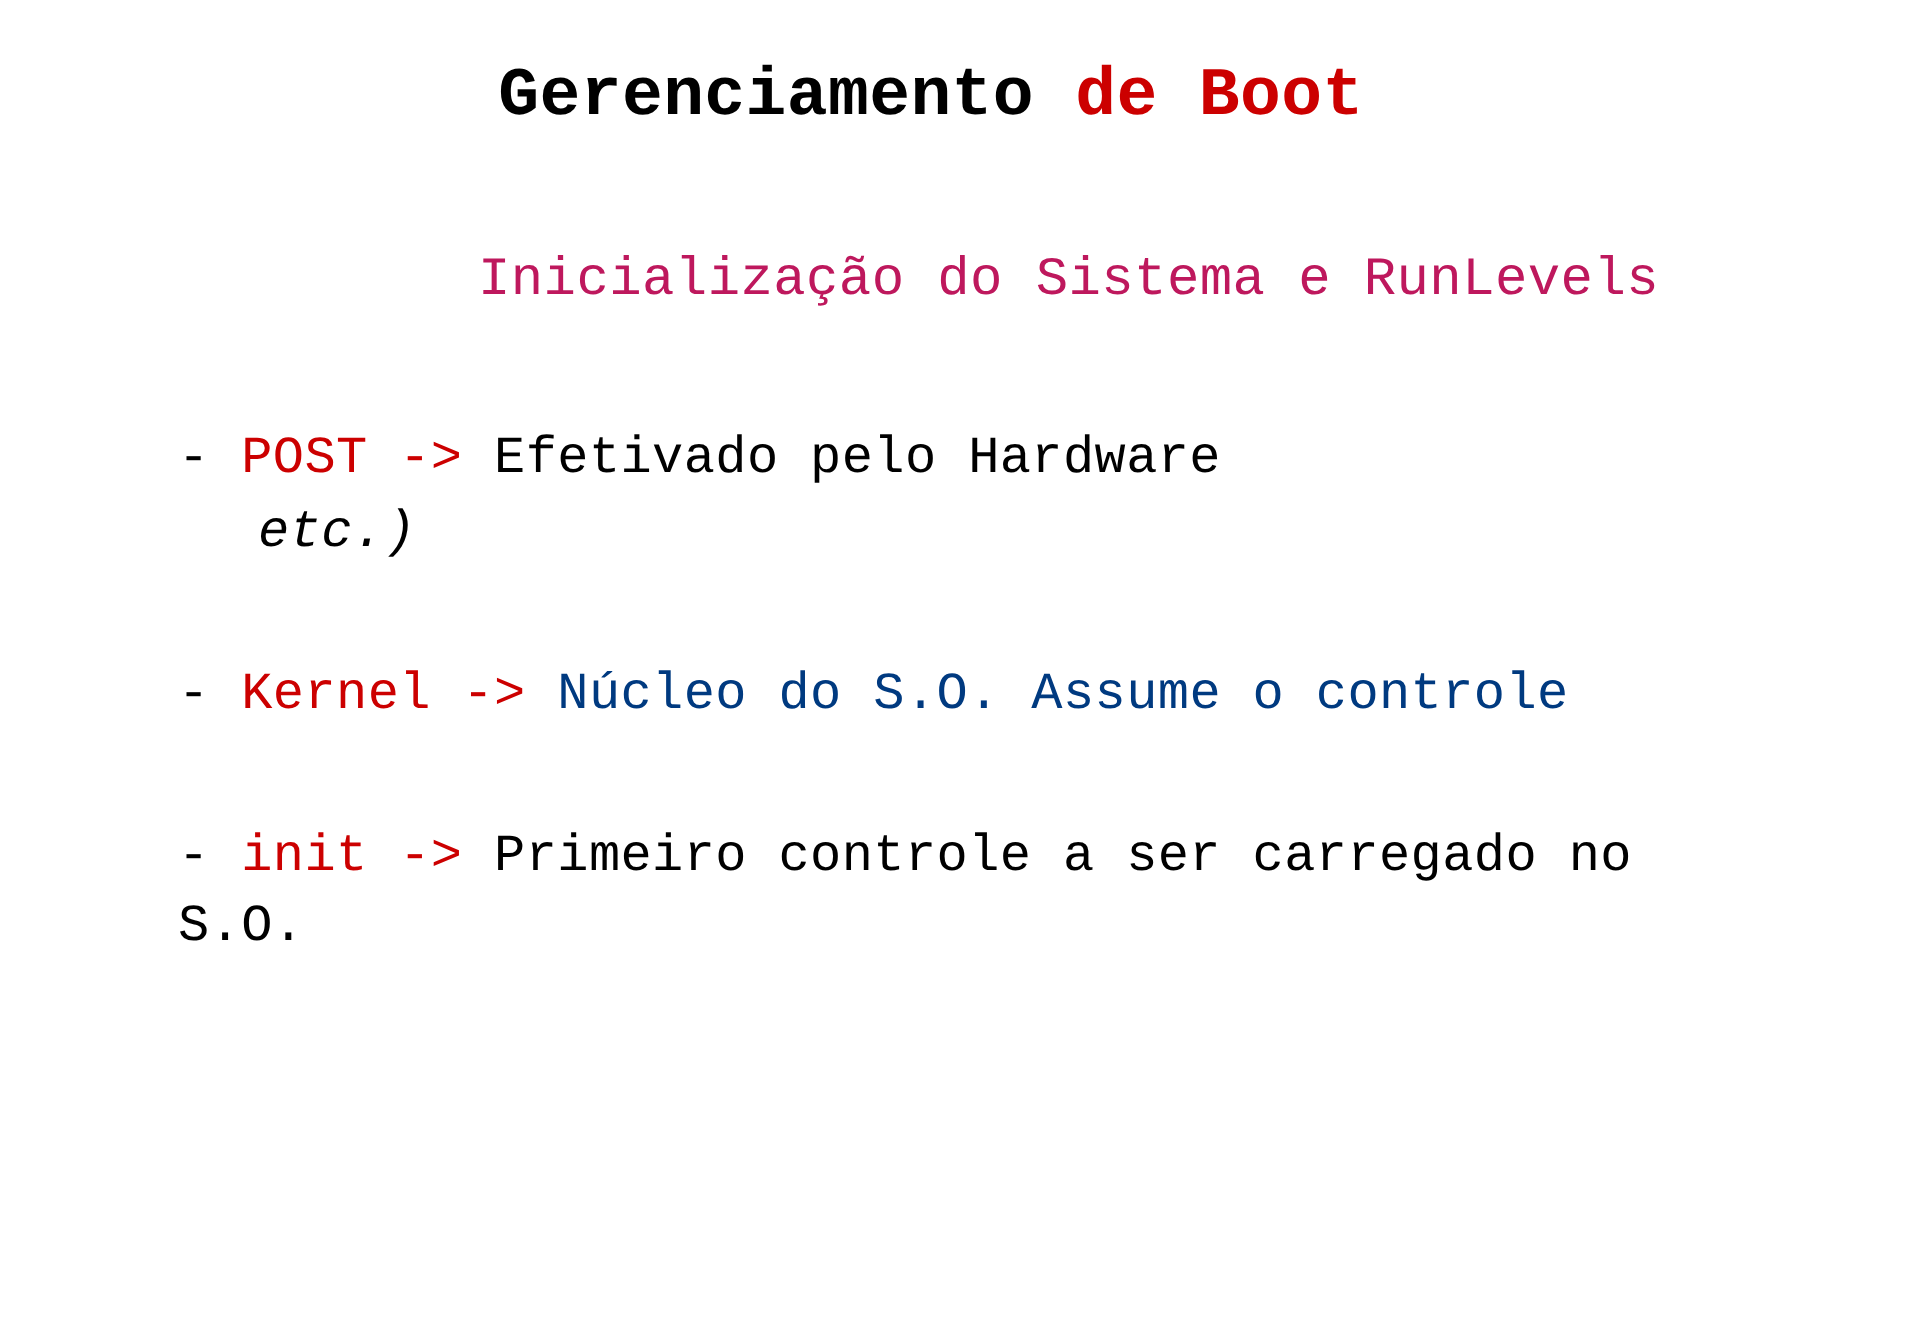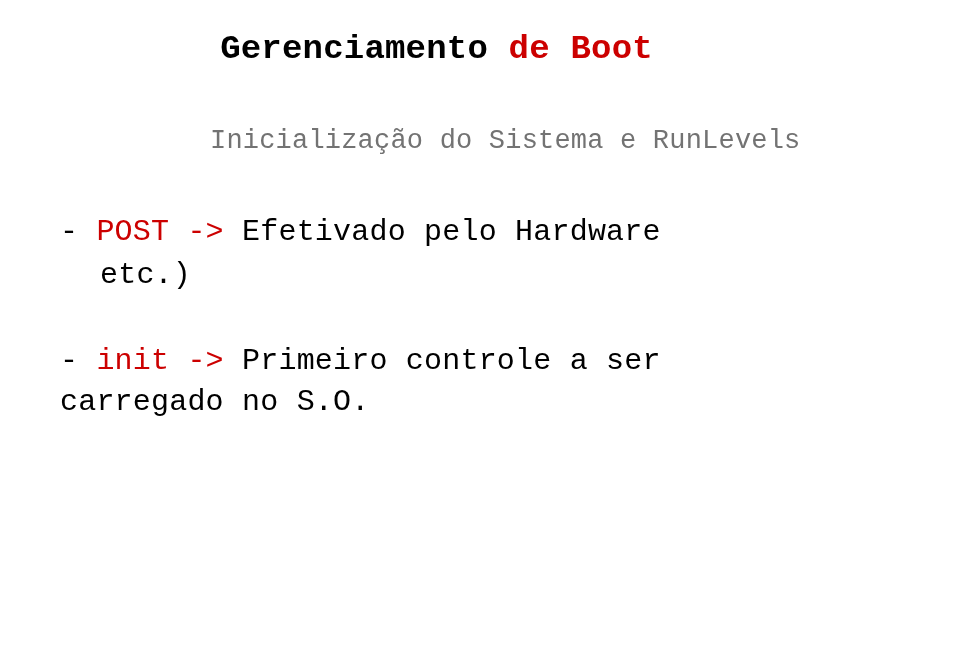--- a/index.html
+++ b/index.html
@@ -10,55 +10,57 @@
       background: #ffffff;
       font-family: "Courier New", Courier, monospace;
       overflow: hidden;
     }
     .page {
       position: relative;
       width: 853px;
       height: 659px;
       padding: 30px 40px 29px 60px;
       box-sizing: border-box;
+      margin-left: 29px;
     }
     .title {
       text-align: center;
       font-size: 34px;
       font-weight: bold;
       margin-bottom: 58px;
       letter-spacing: 0.2px;
     }
     .title .black { color: #000000; }
     .title .red   { color: #cc0000; }
 
     .subtitle {
       font-size: 27px;
       font-weight: normal;
-      color: #737373;
+      color: #be185d;
       text-align: left;
       margin-left: 150px;
       margin-bottom: 56px;
       letter-spacing: 0.2px;
     }
 
     .item {
-      font-size: 30px;
+      font-size: 26px;
       line-height: 1.35;
       margin-bottom: 46px;
       letter-spacing: 0.2px;
     }
     .item .red   { color: #cc0000; }
     .item .black { color: #000000; }
     .item .navy  { color: #003a80; }
 
     .indent-continue {
       margin-top: -44px;
       margin-bottom: 46px;
       margin-left: 40px;
+      font-style: italic;
     }
   </style>
 </head>
 <body>
 
 <div class="page">
 
   <div class="title">
     <span class="black">Gerenciamento </span><span class="red">de Boot</span>
   </div>
@@ -66,19 +68,22 @@
   <div class="subtitle">Inicialização do Sistema e RunLevels</div>
 
   <div class="item">
     <span class="black">- </span><span class="red">POST -&gt; </span><span class="black">Efetivado pelo Hardware</span>
   </div>
 
   <div class="item indent-continue">
     <span class="black">etc.)</span>
   </div>
 
+  <div class="item">
+    <span class="black">- </span><span class="red">Kernel -&gt; </span><span class="navy">Núcleo do S.O. Assume o controle</span>
+  </div>
 
   <div class="item">
     <span class="black">- </span><span class="red">init -&gt; </span><span class="black">Primeiro controle a ser carregado no S.O.</span>
   </div>
 
 
 </div>
 
 </body></html>

